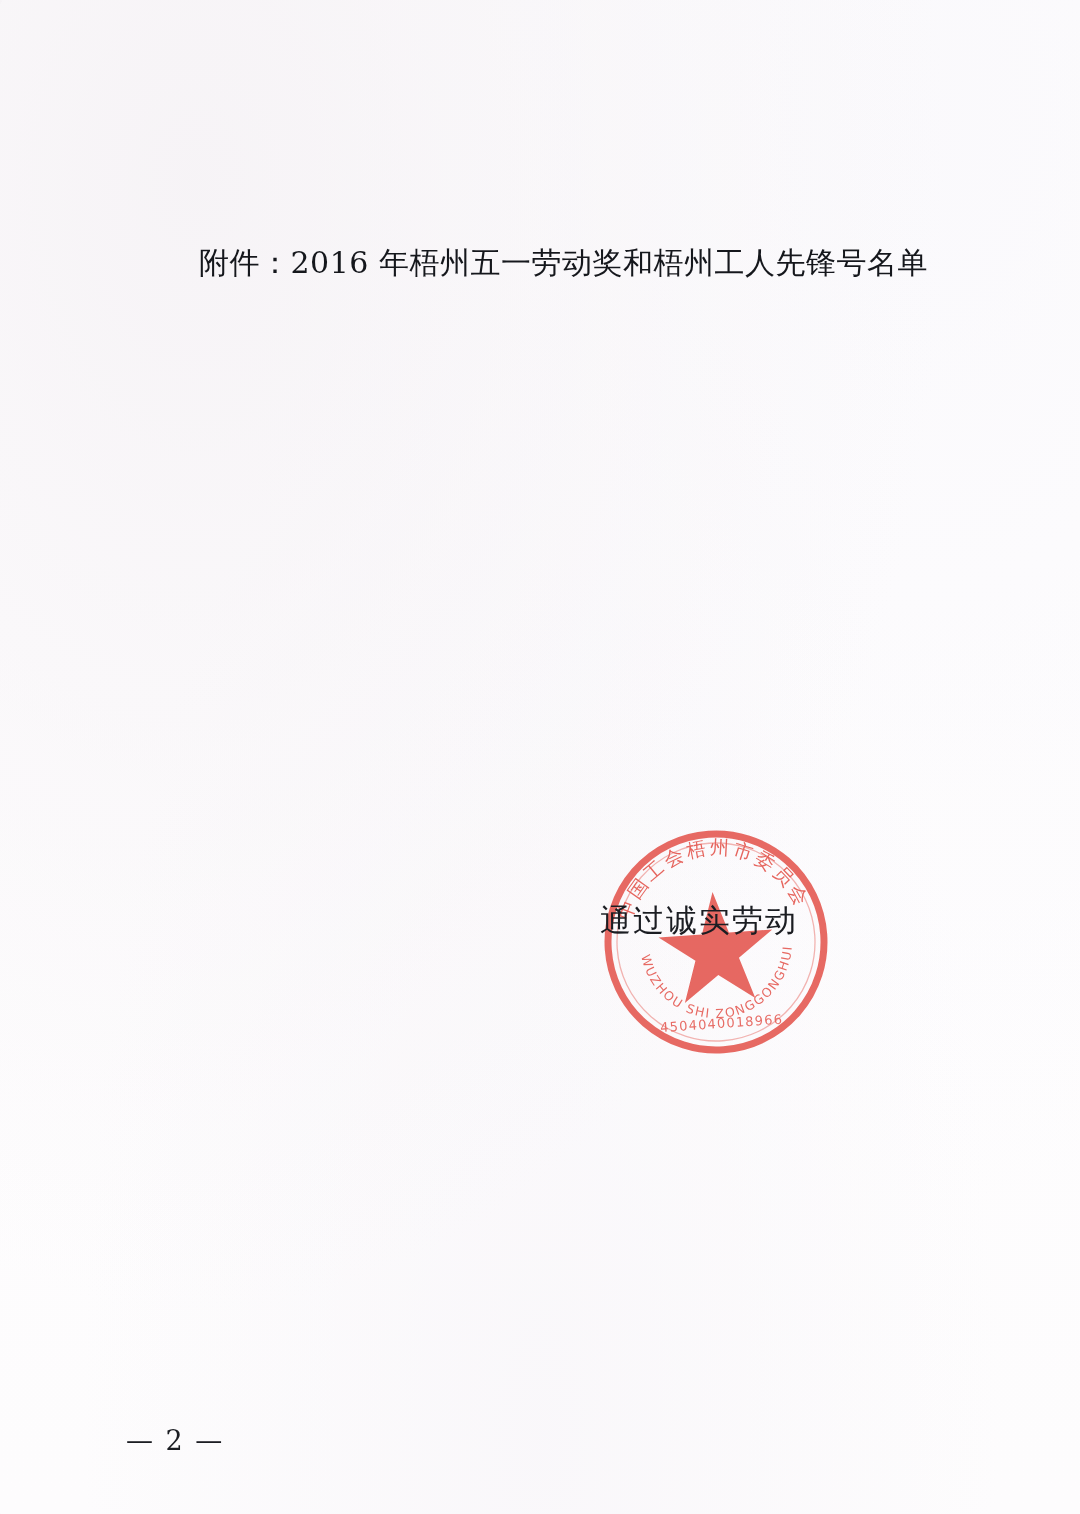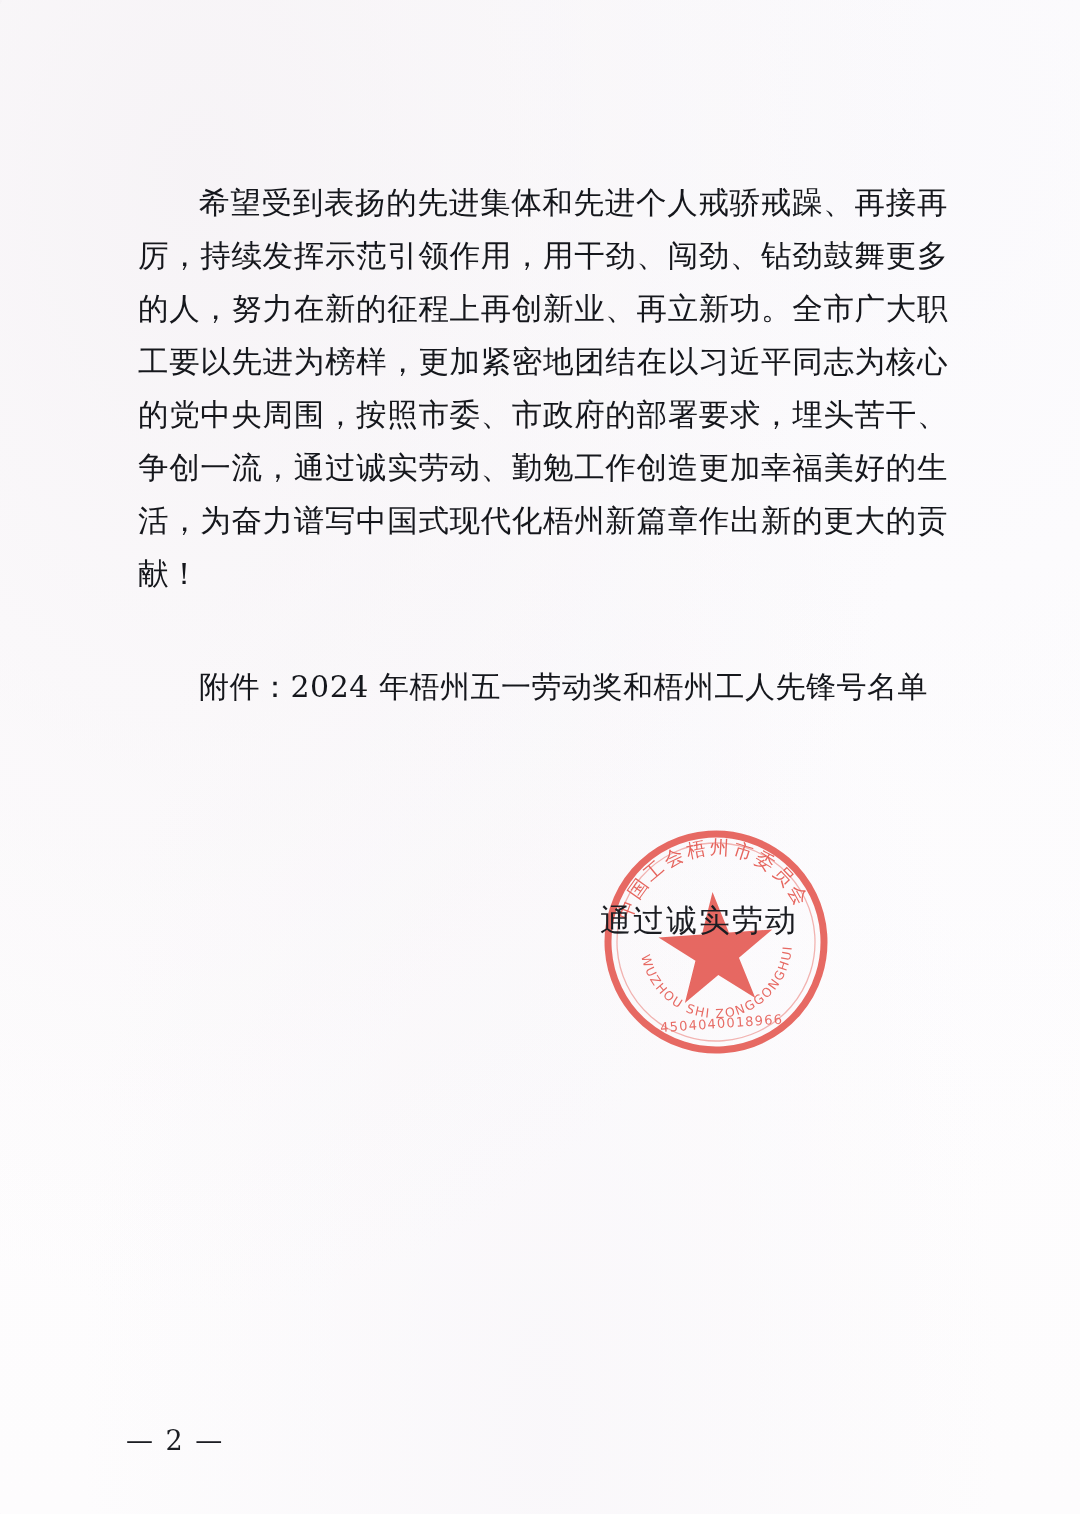--- a/index.html
+++ b/index.html
@@ -104,22 +104,21 @@
     font-family: "DejaVu Serif", "Liberation Serif", serif;
   }
 </style>
 </head>
 <body>
 
 <div id="page">
   <div id="paper-noise"></div>
 
   <div id="content">
-    <p class="para indent">希望受到表扬的先进集体和先进个人戒骄戒躁、再接再厉，持续发挥示范引领作用，用干劲、闯劲、钻劲鼓舞更多的人，努力在新的征程上再创新业、再立新功。全市广大职工要以先进为榜样，更加紧密地团结在以习近平同志为核心的党中央周围，按照市委、市政府的部署要求，埋头苦干、争创一流，通过诚实劳动、勤勉工作创造更加幸福美好的生活，为奋力谱写中国式现代化梧州新篇章作出新的更大的贡献！</p>
-    <div id="attachment">附件：2024 年梧州五一劳动奖和梧州工人先锋号名单</div>
+    <div id="attachment">附件：2016 年梧州五一劳动奖和梧州工人先锋号名单</div>
   </div>
 
   <div class="seal-text-sign">通过诚实劳动</div>
 
   <div id="seal-wrap">
     <svg id="seal" viewBox="0 0 240 240" xmlns="http://www.w3.org/2000/svg">
       <defs>
         <path id="arcTop" d="M 32,120 A 88,88 0 0 1 208,120" fill="none"></path>
         <path id="arcBottom" d="M 44,120 A 76,76 0 0 0 196,120" fill="none"></path>
       </defs>

